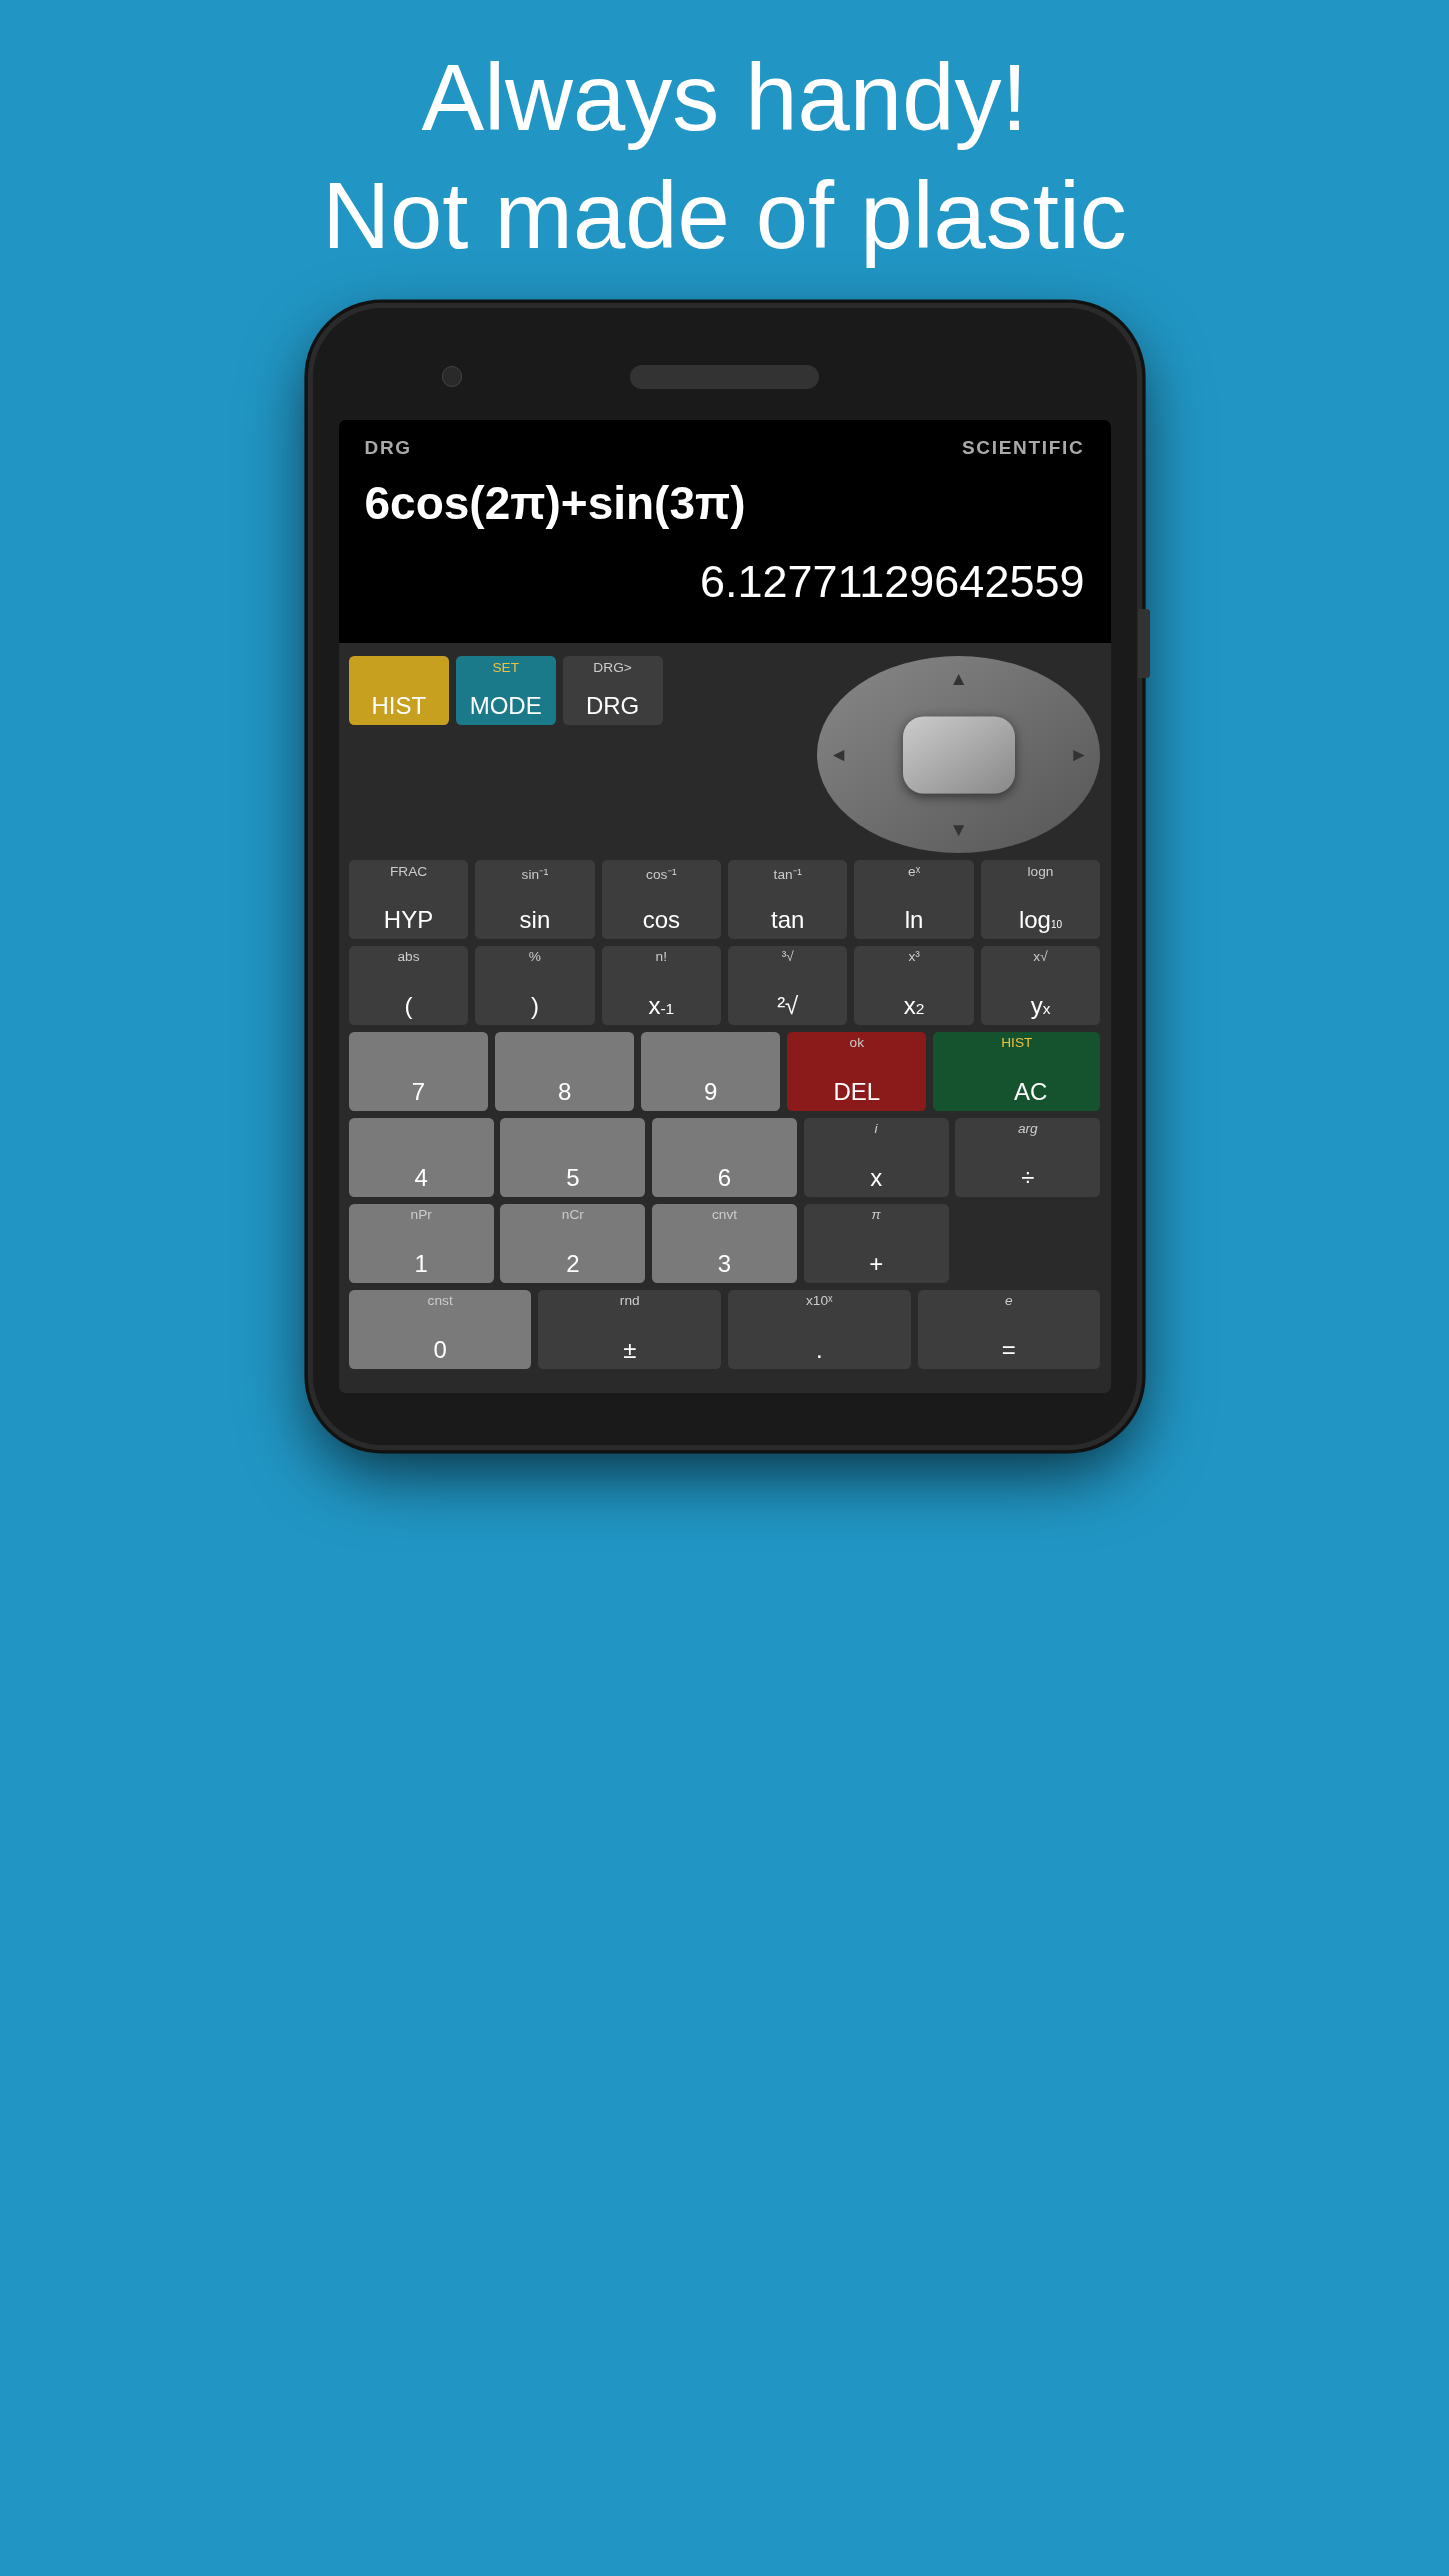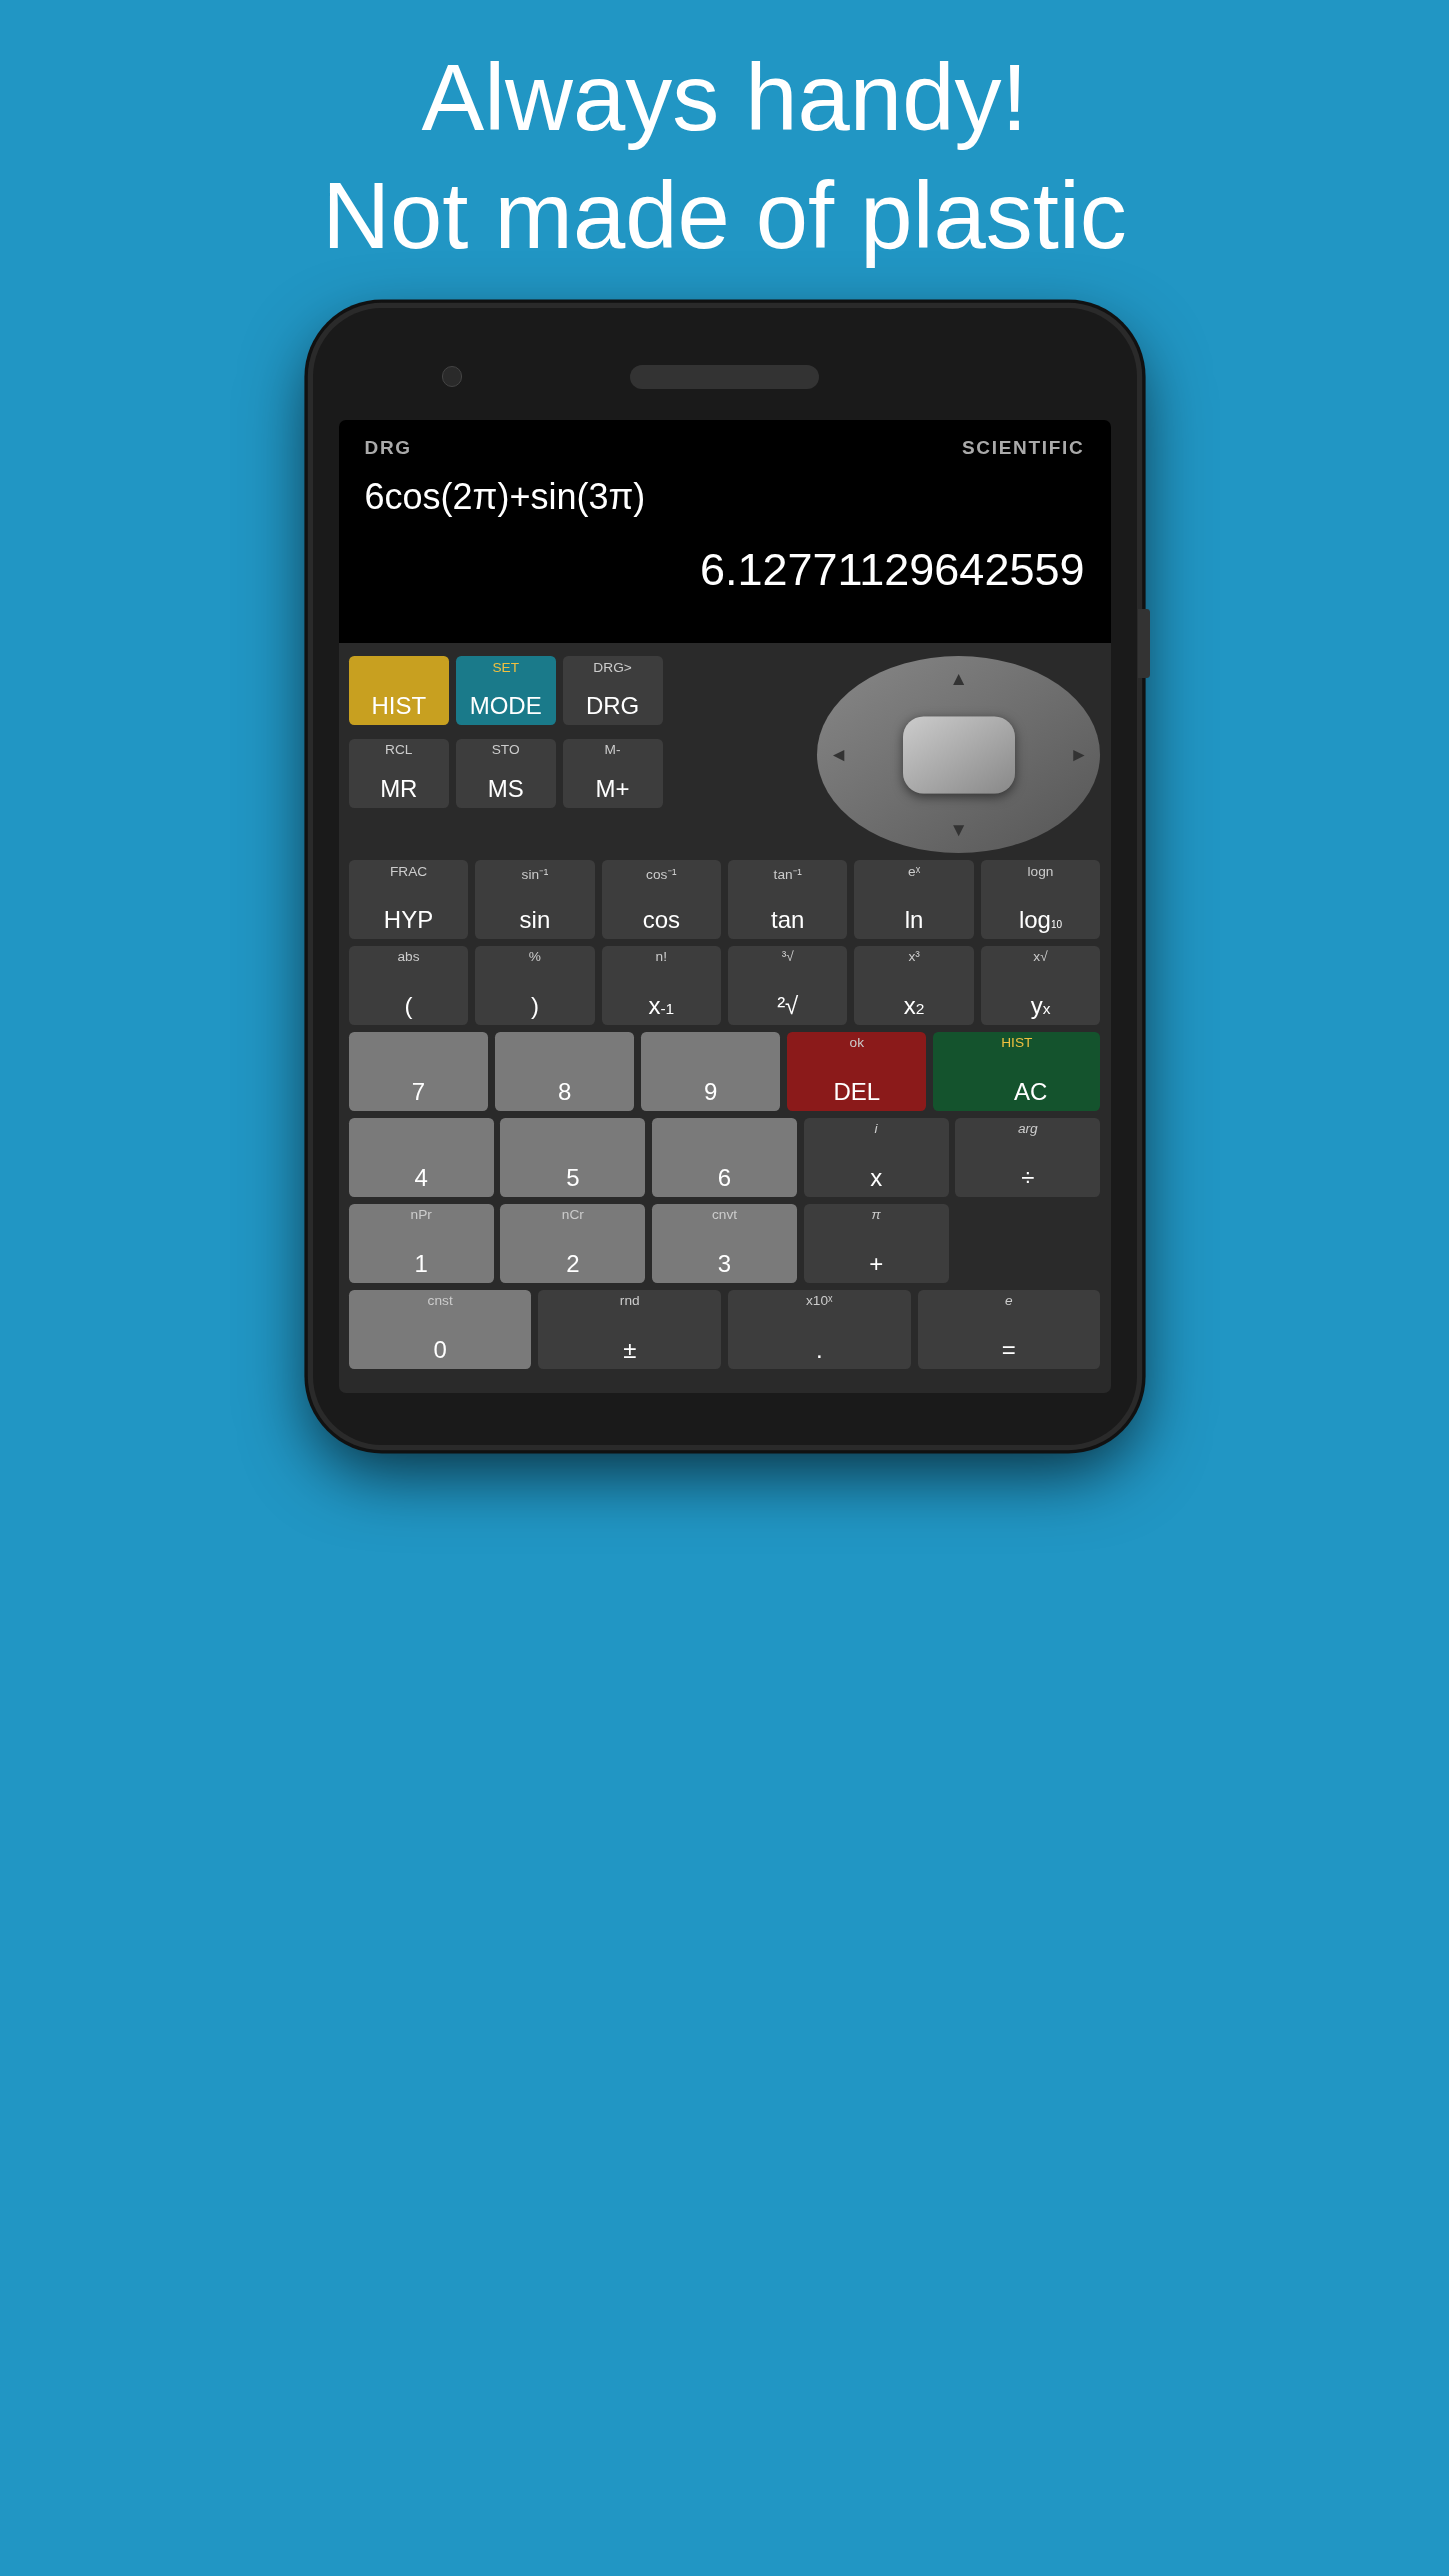--- a/index.html
+++ b/index.html
@@ -77,22 +77,22 @@
       display: flex;
       justify-content: space-between;
       color: #aaa;
       font-size: 19px;
       font-weight: 600;
       letter-spacing: 1.7px;
       margin-bottom: 17px;
     }
     .screen-expression {
       color: white;
-      font-size: 36px;
-      font-weight: 400;
+      font-size: 46px;
+      font-weight: 700;
       margin-bottom: 26px;
     }
     .screen-result {
       color: white;
       font-size: 45px;
       text-align: right;
       margin-top: 8.6px;
     }
 
     
@@ -266,34 +266,20 @@
             <div class="calc-btn btn-w1 btn-mode">
               <span class="btn-sub sub-yellow">SET</span>
               <span class="btn-main">MODE</span>
             </div>
             <div class="calc-btn btn-w1 btn-dark">
               <span class="btn-sub sub-white">DRG&gt;</span>
               <span class="btn-main">DRG</span>
             </div>
           </div>
 
-          <div class="btn-row">
-            <div class="calc-btn btn-w1 btn-dark">
-              <span class="btn-sub sub-white">RCL</span>
-              <span class="btn-main">MR</span>
-            </div>
-            <div class="calc-btn btn-w1 btn-dark">
-              <span class="btn-sub sub-white">STO</span>
-              <span class="btn-main">MS</span>
-            </div>
-            <div class="calc-btn btn-w1 btn-dark">
-              <span class="btn-sub sub-white">M-</span>
-              <span class="btn-main">M+</span>
-            </div>
-          </div>
         </div>
 
         <div class="nav-pad-section">
           <div class="nav-pad">
             <div class="nav-btn nav-up">▲</div>
             <div class="nav-btn nav-down">▼</div>
             <div class="nav-btn nav-left">◄</div>
             <div class="nav-btn nav-right">►</div>
             <div class="nav-center"></div>
           </div>

